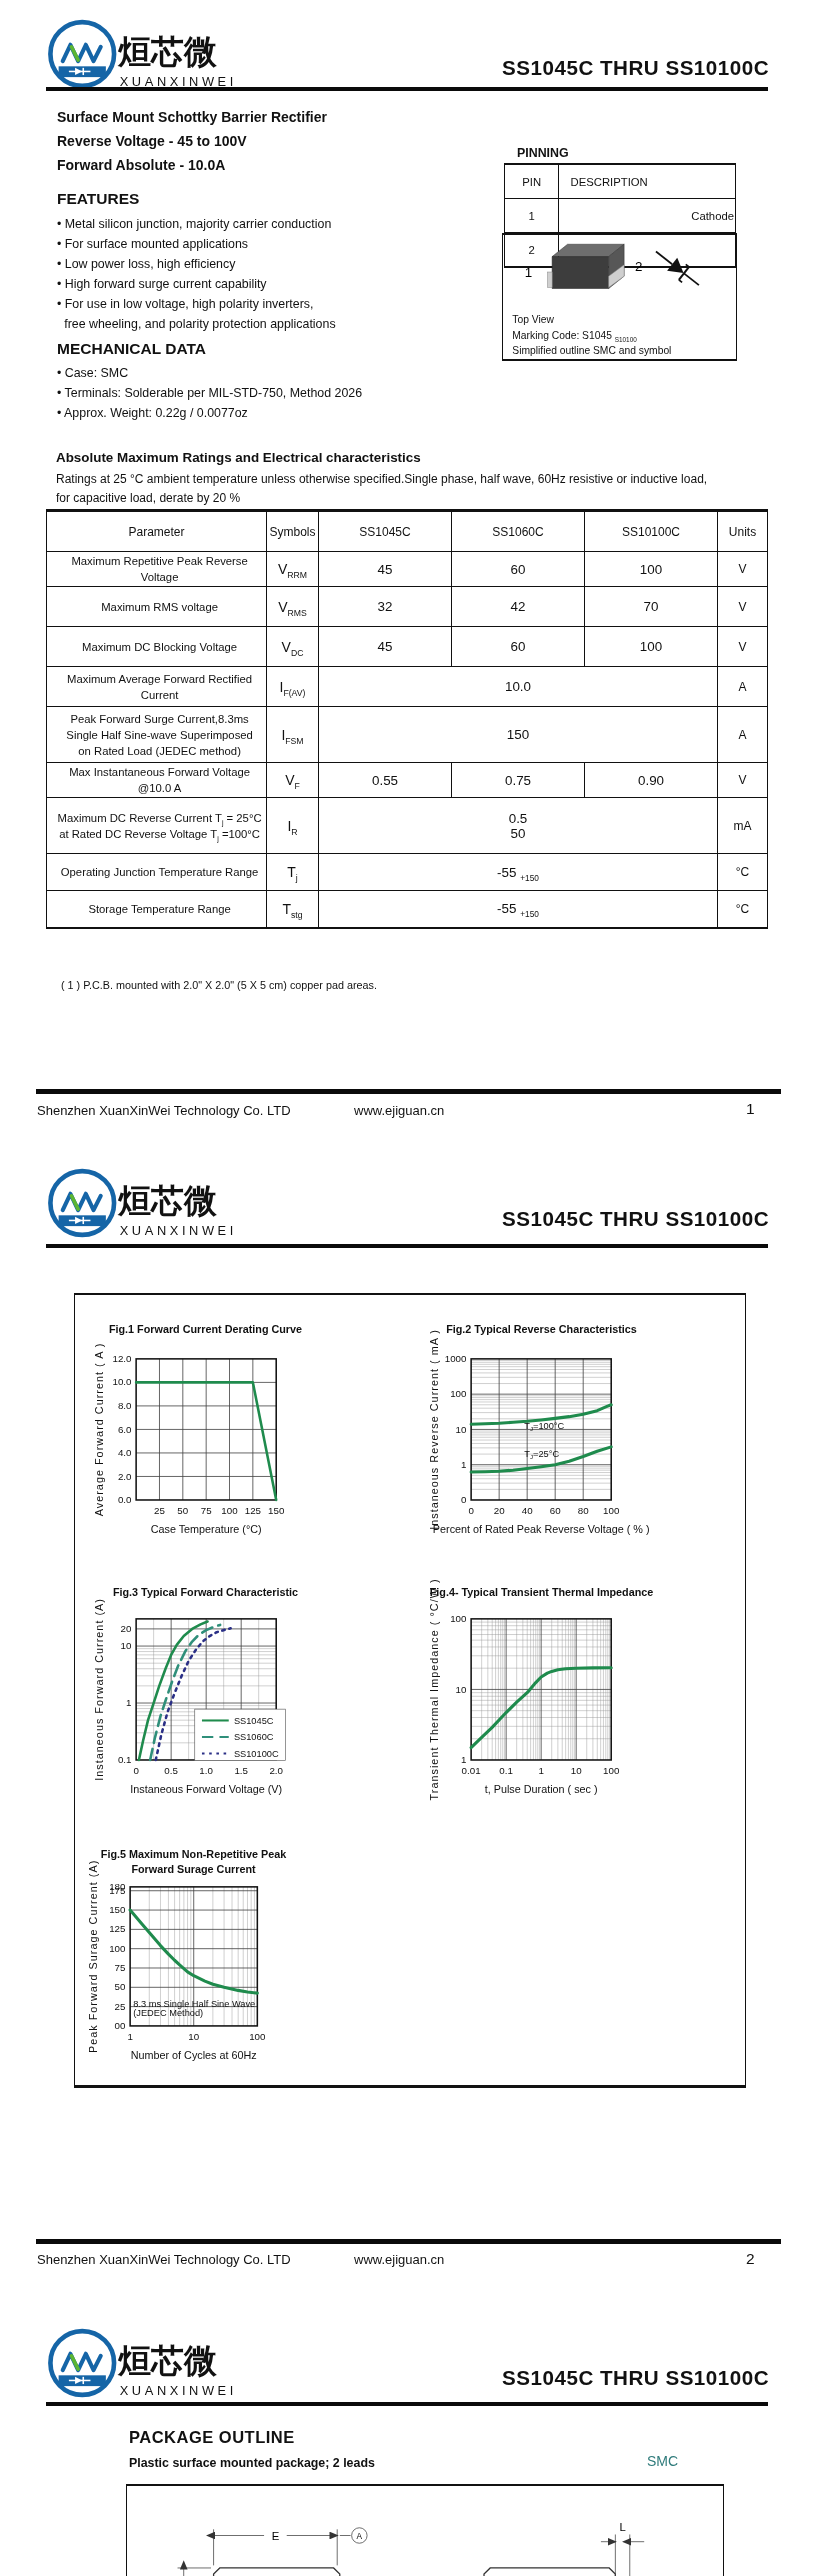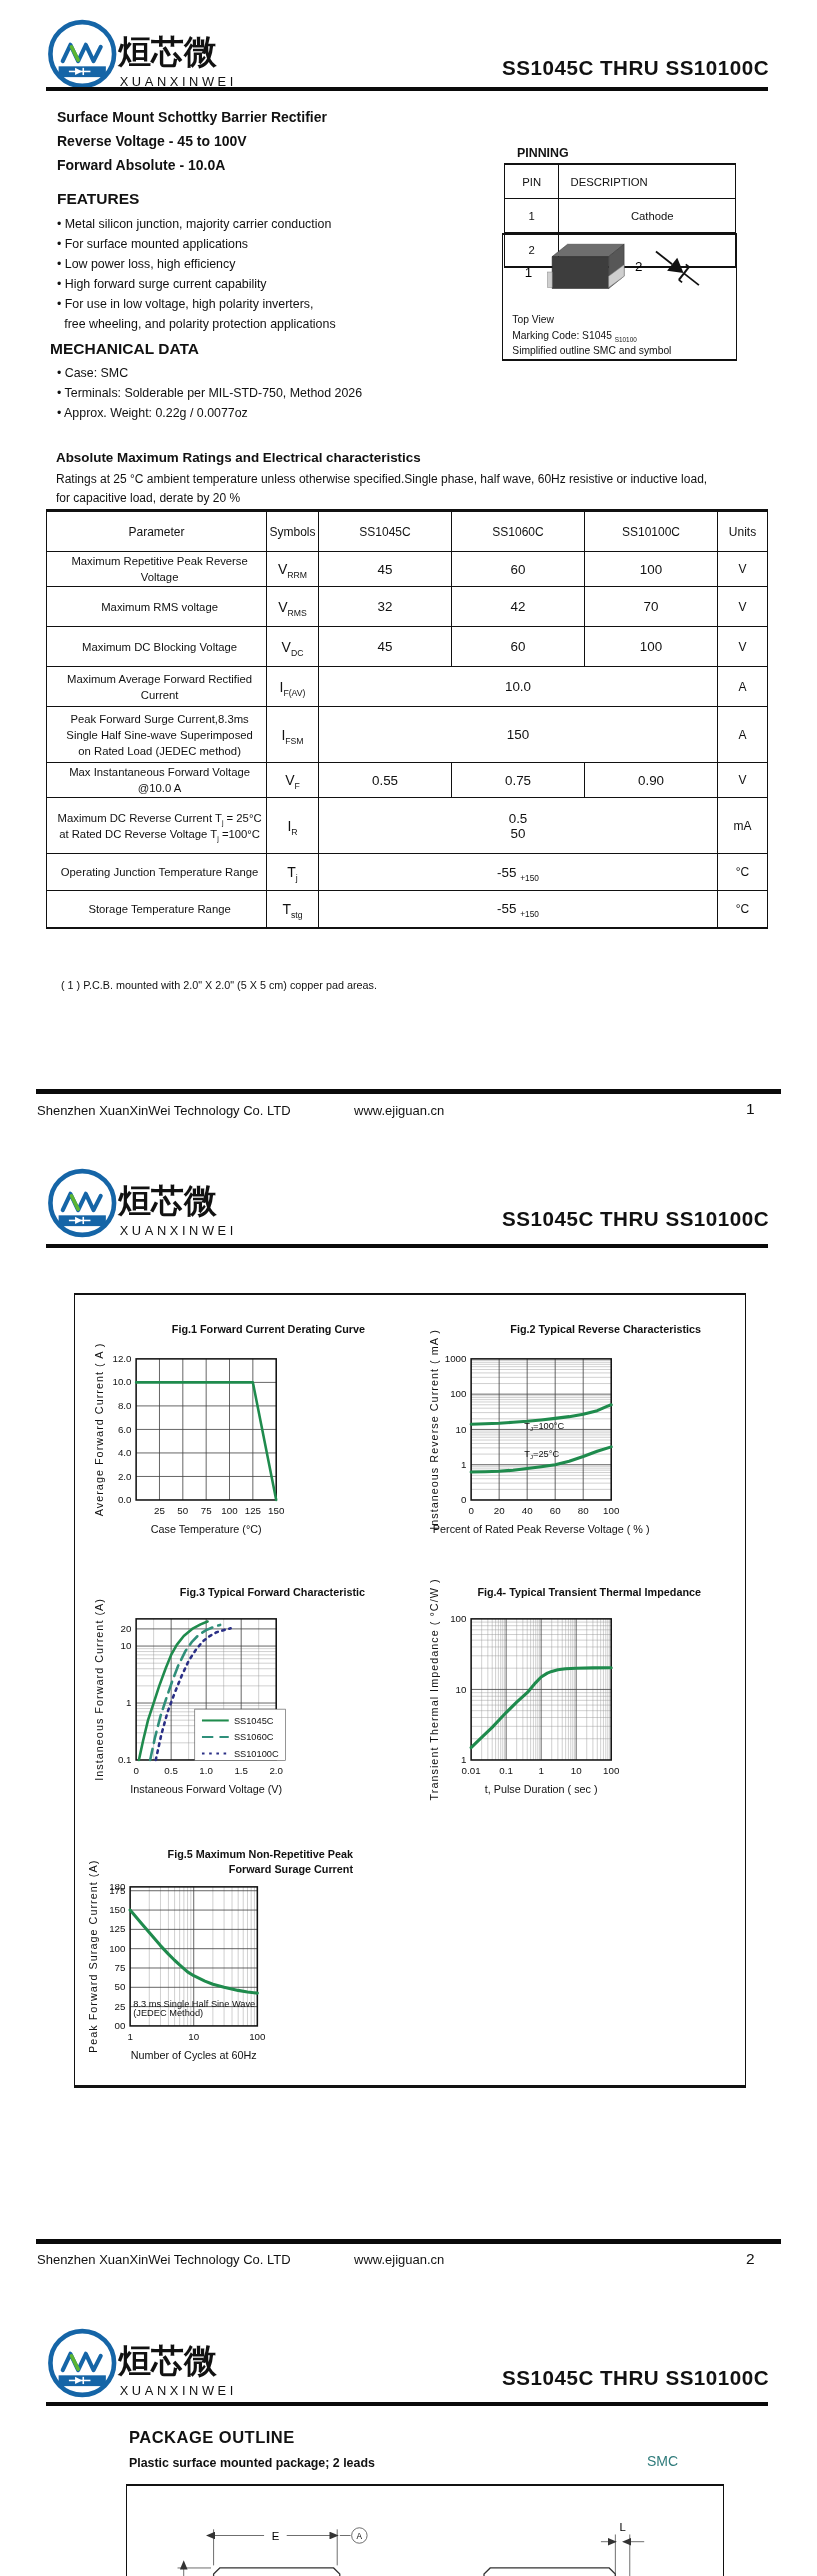--- a/index.html
+++ b/index.html
@@ -19,21 +19,21 @@
   #pin-table{border:1px solid #111;border-top:2.6px solid #111;border-bottom:2.1px solid #111;}
   #pin-table td{border:1px solid #111;font-size:11.3px;height:31px;}
   
   #ratings-table{border:1.5px solid #111;border-top:3.6px solid #111;border-bottom:2.6px solid #111;table-layout:fixed;}
   #ratings-table td{border:1px solid #111;border-top-width:1.5px;border-bottom-width:1.5px;overflow:hidden;}
   #ratings-table .hdr td{font-weight:normal;font-size:12px;text-align:center;}
   .param-cell{font-size:11.3px;text-align:center;padding-left:7.2px;line-height:16px;}
   .sym-cell{font-size:14px;text-align:center;}
   .val-cell{font-size:13.4px;text-align:center;}
   .unit-cell{font-size:12px;text-align:center;}
-  .fig-cap{position:absolute;text-align:right;font-weight:bold;font-size:10.8px;width:319px;}
+  .fig-cap{position:absolute;text-align:center;font-weight:bold;font-size:10.8px;width:319px;}
   .footer-company{font-size:13px;}
   .footer-url{font-size:13px;}
   .footer-page{font-size:15.5px;}
 </style>
 </head>
 <body>
 
 <div class="page-root">
 
   <svg class="abs" style="left:47px;top:15.5px" width="242" height="76" viewBox="0 0 470 148">
@@ -58,40 +58,40 @@
 
   <div class="abs b" style="left:517px;top:146px;font-size:12.4px">PINNING</div>
   <table class="abs" id="pin-table" style="left:504px;top:163px;width:232px">
       <tbody>
         <tr>
           <td style="width: 56px; text-align: center;">PIN</td>
           <td style="width: 176px; text-align: left; padding-left: 11.3px;">DESCRIPTION</td>
         </tr>
         <tr>
           <td style="text-align: center;">1</td>
-          <td style="text-align: center; padding-left: 11.3px;">Cathode</td>
+          <td style="text-align: right; padding-left: 11.3px;">Cathode</td>
         </tr>
         <tr>
           <td style="text-align: center;">2</td>
           <td style="text-align: left; padding-left: 11.3px;">Anode</td>
         </tr>
       </tbody>
     </table>
 
   <div class="abs sec-h" style="left:57px;top:190px">FEATURES</div>
   <div class="abs list" style="left:57px;top:214px" id="features-list">
       <div>• Metal silicon junction, majority carrier conduction</div>
       <div>• For surface mounted applications</div>
       <div>• Low power loss, high efficiency</div>
       <div>• High forward surge current capability</div>
       <div>• For use in low voltage, high polarity inverters,</div>
       <div class="cont">free wheeling, and polarity protection applications</div>
     </div>
 
-  <div class="abs sec-h" style="left:50px;top:340px">MECHANICAL DATA</div>
+  <div class="abs sec-h" style="left:57px;top:340px">MECHANICAL DATA</div>
   <div class="abs list" style="left:57px;top:363px" id="mech-list">
       <div>• Case: SMC</div>
       <div>• Terminals: Solderable per MIL-STD-750, Method 2026</div>
       <div>• Approx. Weight:  0.22g / 0.0077oz</div>
     </div>
 
   <div class="abs" style="left:502px;top:233px;width:233px;height:124px;border:1.5px solid #111;border-top-width:2.6px;border-bottom-width:2.6px">
     <svg class="abs" style="left:0;top:0" width="233" height="72" viewBox="0 0 452 140">
       <text x="42" y="82" font-size="26"><tspan>1</tspan></text>
       <polygon points="95,42 125,18 235,18 205,42" fill="#6e6e6e" stroke="#333" stroke-width="1"></polygon>

